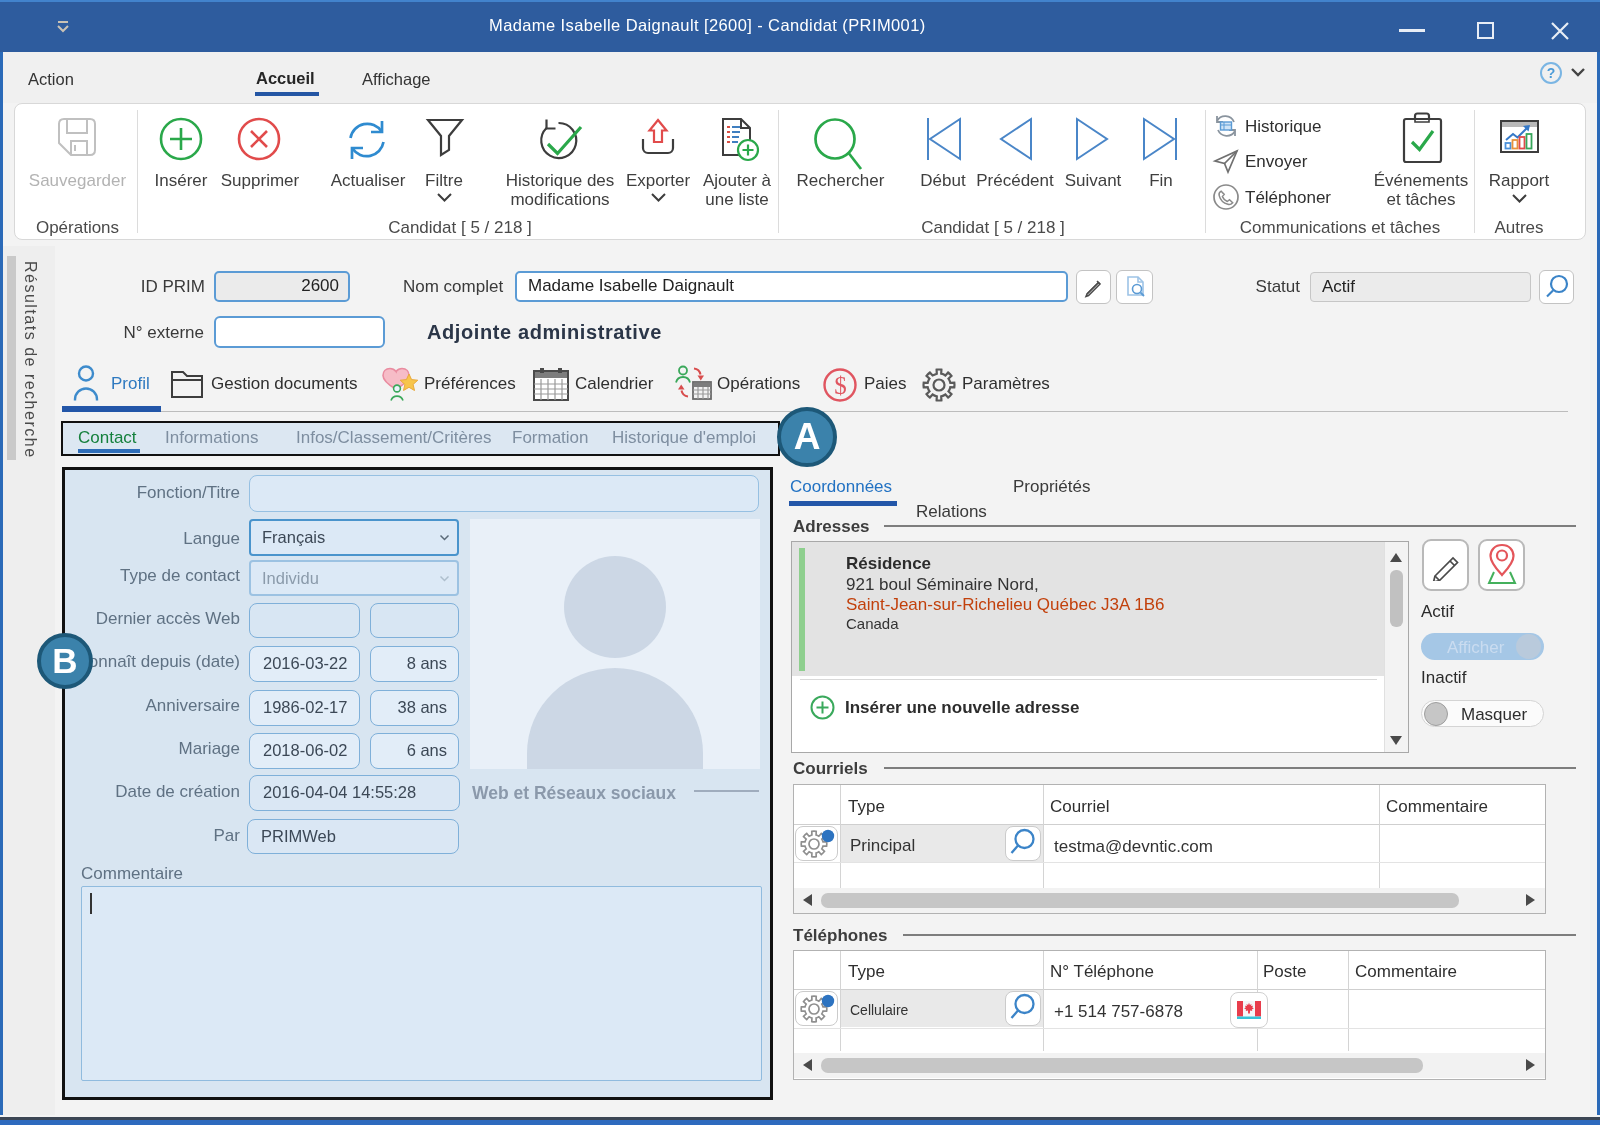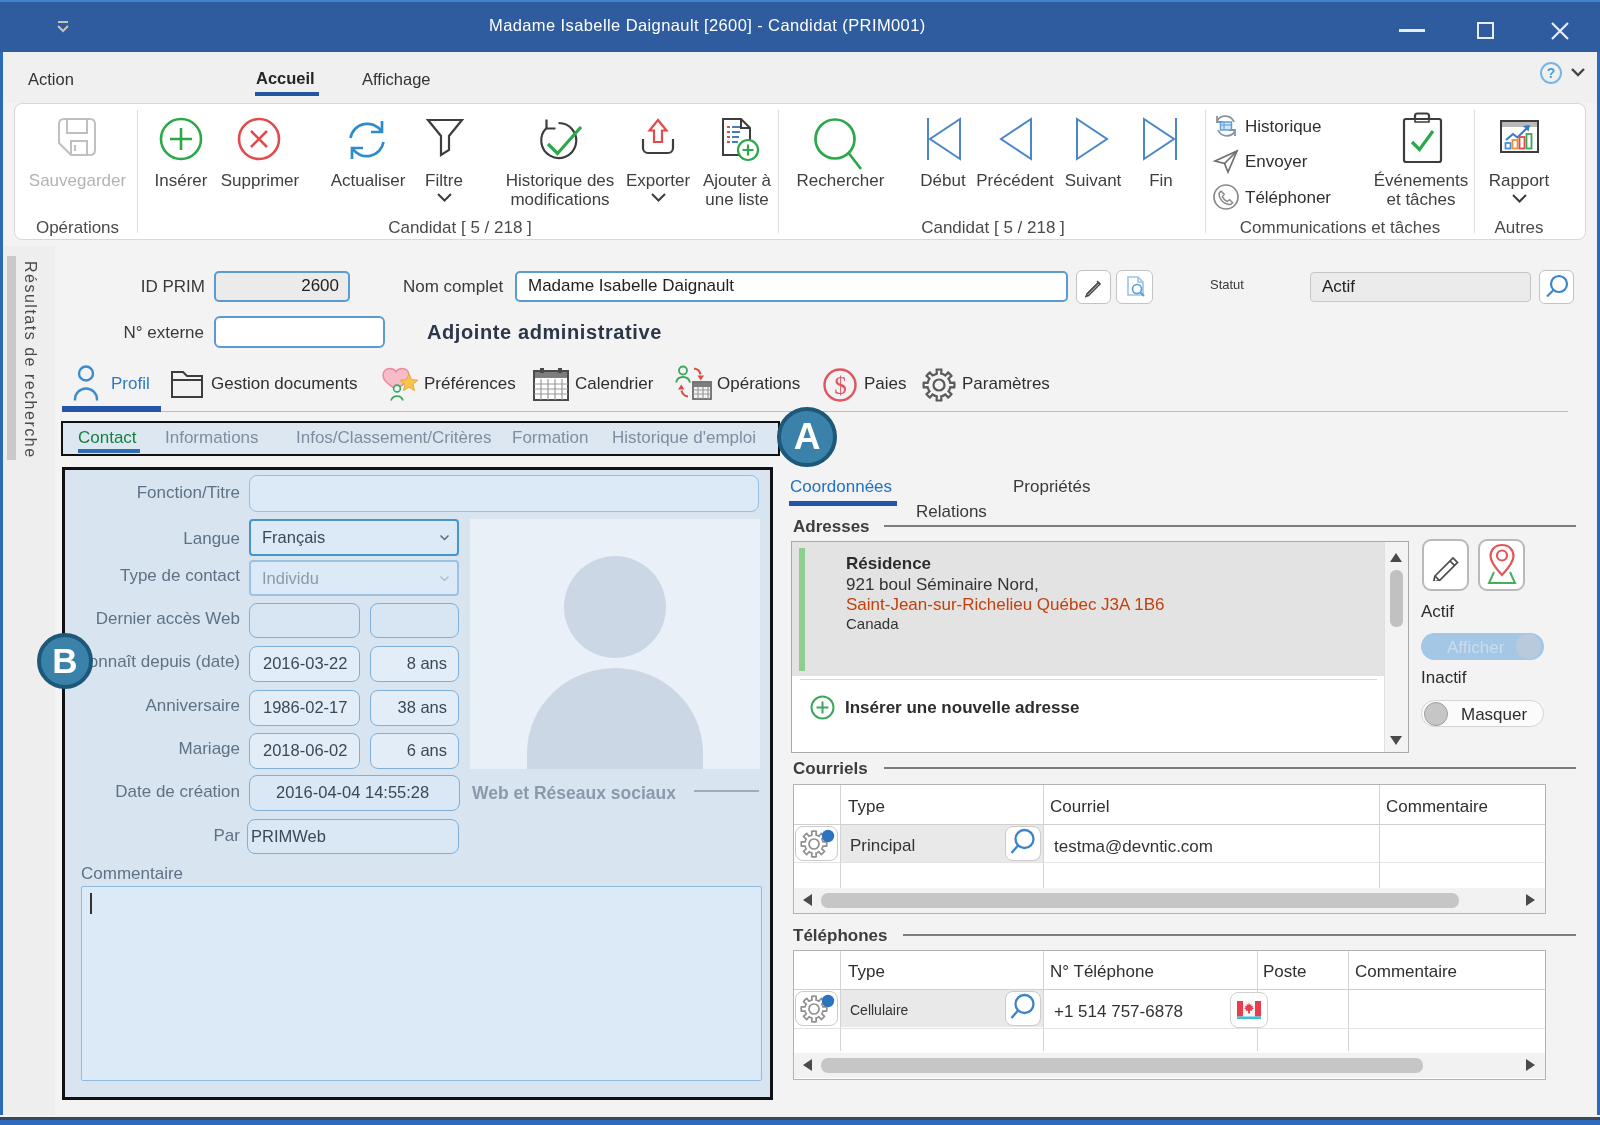--- a/index.html
+++ b/index.html
@@ -237,21 +237,21 @@
   </svg>
 <div class="a" style="left:1116px;top:270px;width:37px;height:34px;background:#fff;border:1.5px solid #c3c3c3;border-radius:6px"></div>
 <svg class="ic" style="left:1124px;top:275px" width="24" height="24" viewBox="0 0 24 24">
     <g fill="none">
       <path d="M4 2 H14 L19 7 V20 H4 Z" stroke="#9dc3e6" stroke-width="1.6"></path>
       <path d="M14 2 V7 H19" stroke="#9dc3e6" stroke-width="1.6"></path>
       <circle cx="13" cy="14" r="4.5" stroke="#5b9bd5" stroke-width="1.6"></circle>
       <path d="M16.5 17.5 L20 21" stroke="#5b9bd5" stroke-width="1.8"></path>
     </g>
   </svg>
-<div class="t" style="left:1210px;top:277px;width:90px;font-size:13px;color:#3a3a3a">Statut</div>
+<div class="t" style="left:1210px;top:277px;width:90px;text-align:right;font-size:17px;color:#3a3a3a">Statut</div>
 <div class="a" style="left:1310px;top:272px;width:221px;height:30px;background:#ebebeb;border:1.5px solid #c6c6c6;border-radius:4px;font-size:17px;color:#222;padding-left:11px;line-height:27px">Actif</div>
 <div class="a" style="left:1539px;top:270px;width:35px;height:34px;background:#fff;border:1.5px solid #c3c3c3;border-radius:6px"></div>
 <svg class="ic" style="left:1544px;top:274px" width="26" height="26" viewBox="0 0 26 26">
     <g stroke="#3b84c8" stroke-width="2.2" fill="none">
       <circle cx="15" cy="10" r="8"></circle>
       <path d="M9 16.5 L3 22.5"></path>
     </g>
   </svg>
 <div class="t" style="left:104px;top:323px;width:100px;text-align:right;font-size:17px;color:#3a3a3a">N° externe</div>
 <div class="a" style="left:214px;top:316px;width:171px;height:32px;background:#fff;border:2px solid #5b9bd5;border-radius:6px"></div>
@@ -348,23 +348,23 @@
 <div class="lpl" style="left:66px;top:652px;width:174px">Connaît depuis (date)</div>
 <div class="fld" style="left:249px;top:646px;width:111px;height:36px;background:#e2edf8;border:1.5px solid #7fb0d9;font-size:16.5px;color:#3c4856;line-height:33px;padding-left:13px">2016-03-22</div>
 <div class="fld" style="left:370px;top:646px;width:89px;height:36px;background:#e2edf8;border:1.5px solid #7fb0d9;font-size:16.5px;color:#3c4856;line-height:33px;text-align:right;padding-right:11px">8 ans</div>
 <div class="lpl" style="left:66px;top:696px;width:174px">Anniversaire</div>
 <div class="fld" style="left:249px;top:690px;width:111px;height:36px;background:#e2edf8;border:1.5px solid #7fb0d9;font-size:16.5px;color:#3c4856;line-height:33px;padding-left:13px">1986-02-17</div>
 <div class="fld" style="left:370px;top:690px;width:89px;height:36px;background:#e2edf8;border:1.5px solid #7fb0d9;font-size:16.5px;color:#3c4856;line-height:33px;text-align:right;padding-right:11px">38 ans</div>
 <div class="lpl" style="left:66px;top:739px;width:174px">Mariage</div>
 <div class="fld" style="left:249px;top:733px;width:111px;height:36px;background:#e2edf8;border:1.5px solid #7fb0d9;font-size:16.5px;color:#3c4856;line-height:33px;padding-left:13px">2018-06-02</div>
 <div class="fld" style="left:370px;top:733px;width:89px;height:36px;background:#e2edf8;border:1.5px solid #7fb0d9;font-size:16.5px;color:#3c4856;line-height:33px;text-align:right;padding-right:11px">6 ans</div>
 <div class="lpl" style="left:66px;top:782px;width:174px">Date de création</div>
-<div class="fld" style="left:249px;top:775px;width:211px;height:36px;background:#dae7f4;border:1.5px solid #7fb0d9;font-size:16.5px;color:#3c4856;line-height:33px;padding-left:26px">2016-04-04 14:55:28</div>
+<div class="fld" style="left:249px;top:775px;width:211px;height:36px;background:#dae7f4;border:1.5px solid #7fb0d9;font-size:16.5px;color:#3c4856;line-height:33px;padding-left:13px">2016-04-04 14:55:28</div>
 <div class="lpl" style="left:66px;top:826px;width:174px">Par</div>
-<div class="fld" style="left:247px;top:819px;width:212px;height:35px;background:#dae7f4;border:1.5px solid #7fb0d9;font-size:16.5px;color:#3c4856;line-height:32px;padding-left:3px">PRIMWeb</div>
+<div class="fld" style="left:247px;top:819px;width:212px;height:35px;background:#dae7f4;border:1.5px solid #7fb0d9;font-size:16.5px;color:#3c4856;line-height:32px;padding-left:13px">PRIMWeb</div>
 <div class="t" style="left:81px;top:864px;font-size:17px;color:#5f7183">Commentaire</div>
 <div class="fld" style="left:81px;top:886px;width:681px;height:195px;background:#dce9f6;border:1.5px solid #90bbde;border-radius:2px"></div>
 <div class="a" style="left:90px;top:893px;width:1.5px;height:21px;background:#333"></div>
 
 <div class="a" style="left:470px;top:519px;width:290px;height:250px;background:#e9f0f8"></div>
 <svg class="ic" style="left:470px;top:519px" width="290" height="250" viewBox="0 0 290 250">
     <g fill="#ccd7e5">
       <circle cx="145" cy="88" r="51"></circle>
       <path d="M57 250 v-16 a88 85 0 0 1 176 0 v16 z"></path>
     </g>

